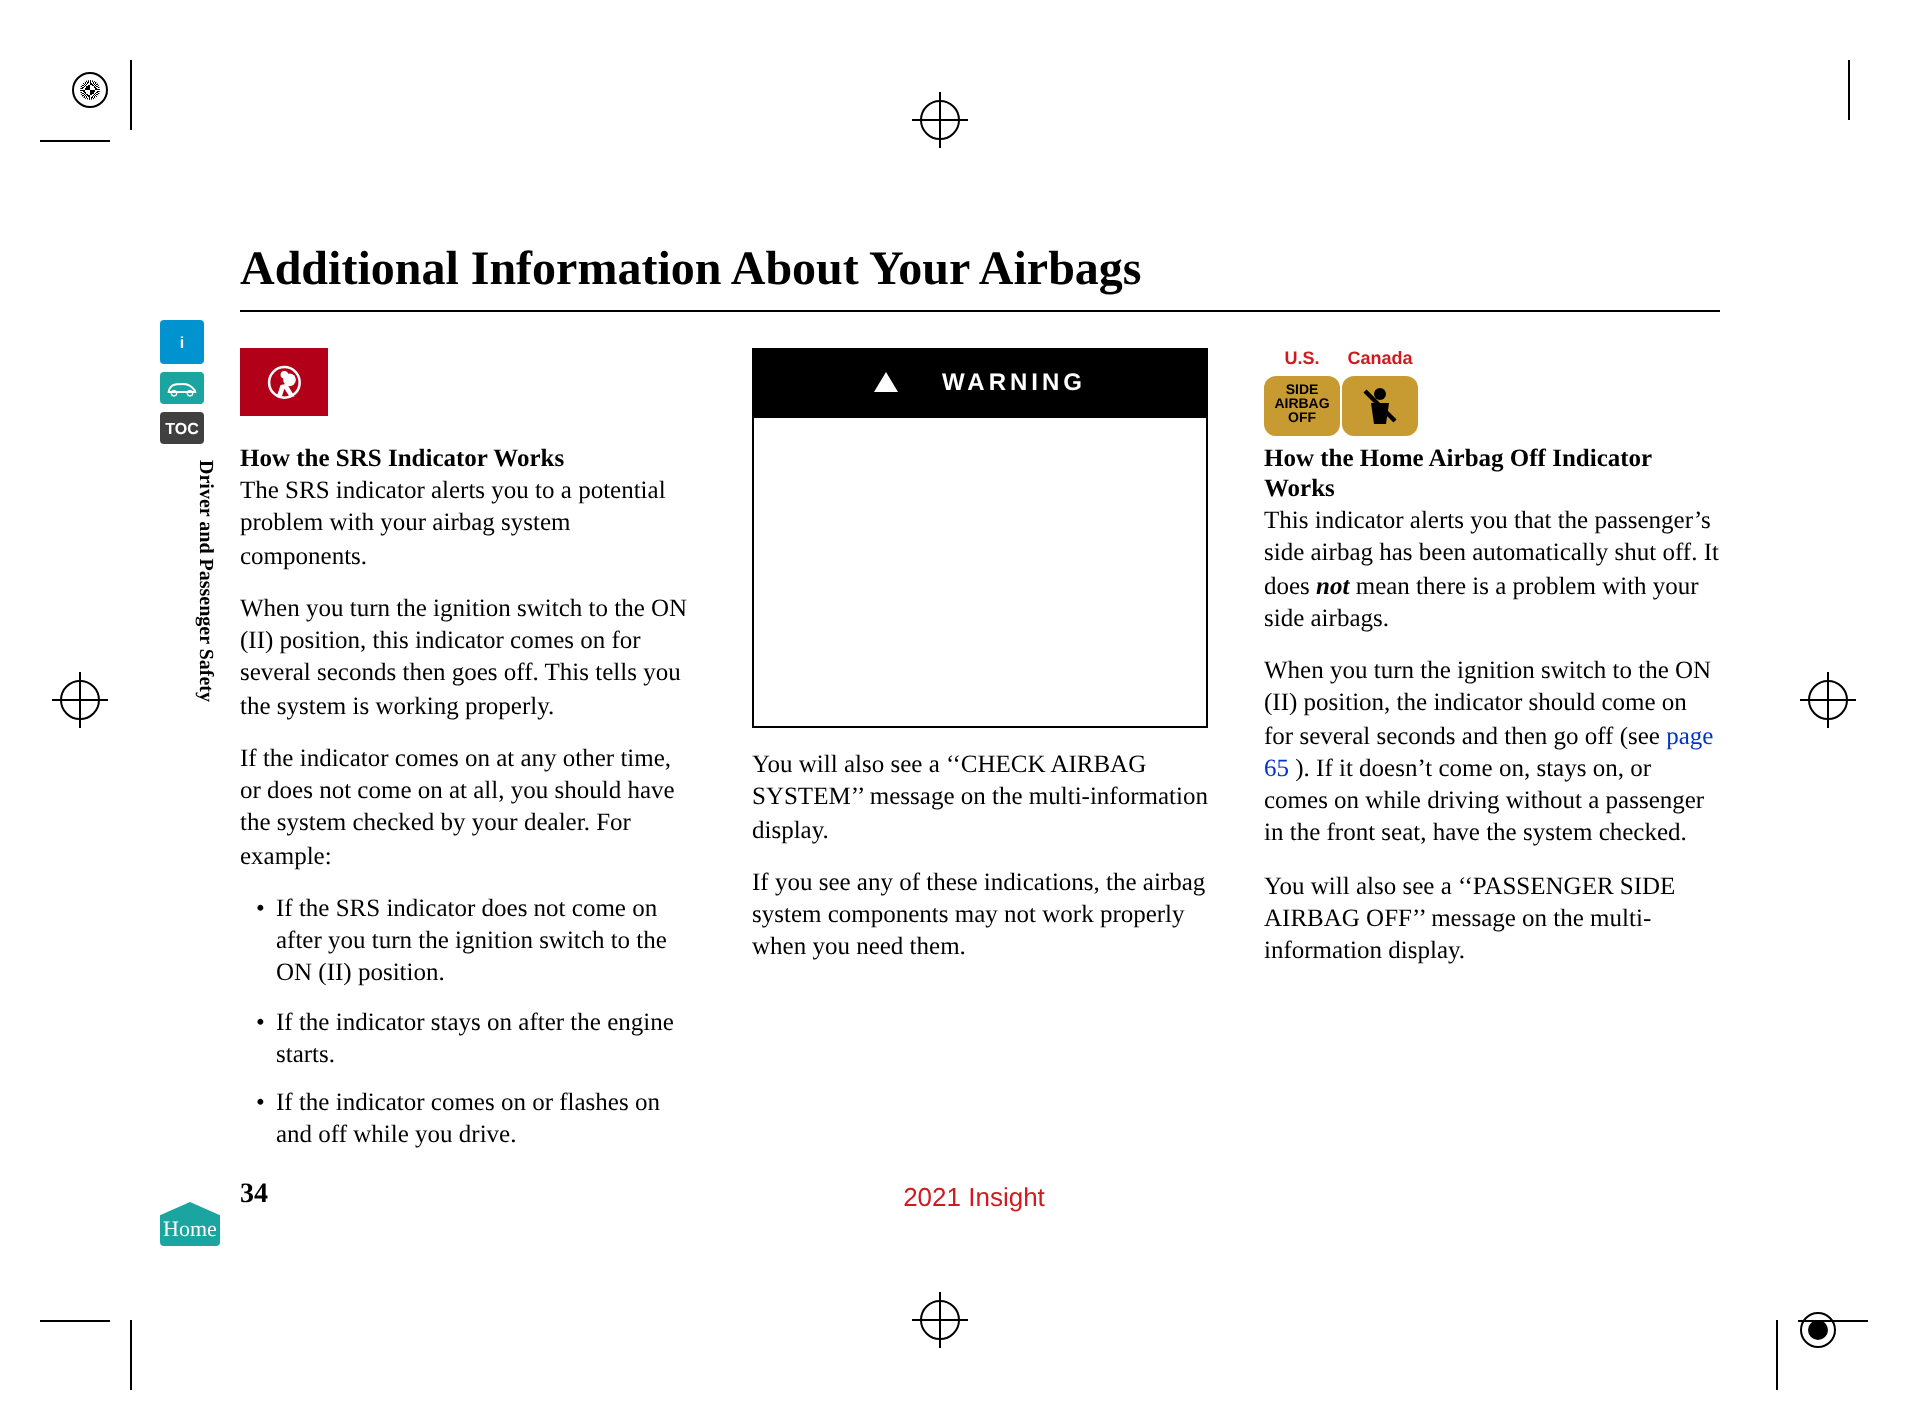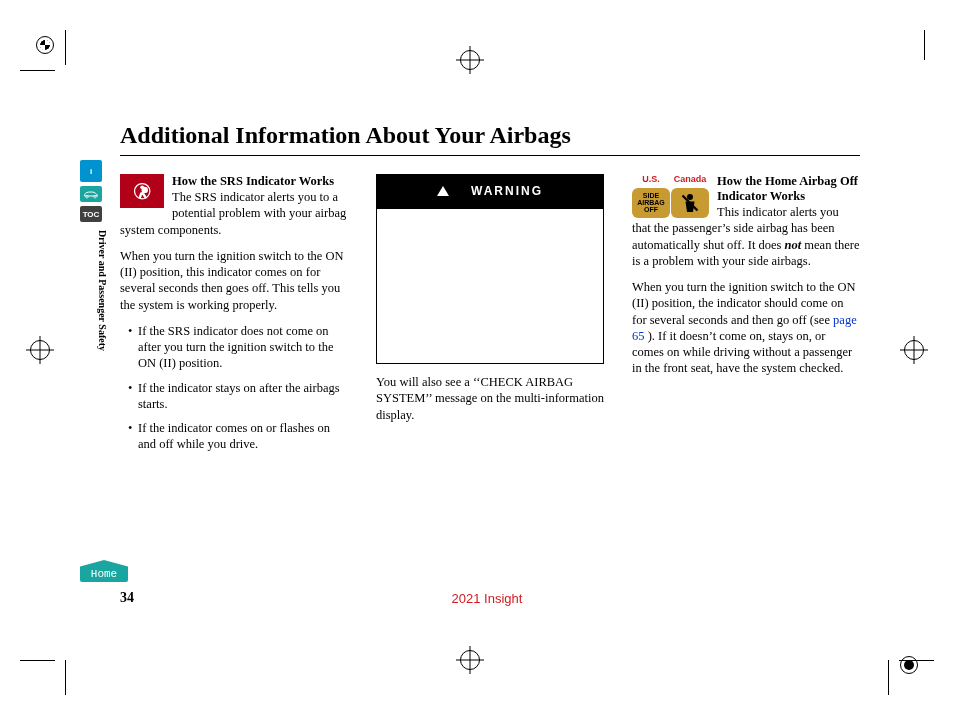--- a/index.html
+++ b/index.html
@@ -67,20 +67,21 @@
     width: 44px; height: 34px;
     background: #b20018;
     margin: 0 8px 2px 0;
     display: flex; align-items: center; justify-content: center;
   }
   .srs-badge svg { width: 60%; height: 60%; }
   .subhead {
     font-weight: bold;
     font-size: 12.5px;
     line-height: 1.2;
+    margin-top: 48px;
   }
   .bullets { list-style: none; padding-left: 8px; }
   .bullets li { position: relative; padding-left: 10px; margin-bottom: 8px; }
   .bullets li::before { content: '•'; position: absolute; left: 0; }
   .warning-box {
     border: 1px solid #000;
     width: 100%;
     height: 190px;
     margin-bottom: 10px;
   }
@@ -180,30 +181,30 @@
     transform: rotate(90deg);
     transform-origin: left top;
     font-family: Georgia, serif;
     font-weight: bold;
     font-size: 10px;
     white-space: nowrap;
   }
   .home-badge {
     position: absolute;
     left: 80px;
-    top: 560px;
-    width: 48px; height: 22px;
+    top: 601px;
+    width: 30px; height: 22px;
     background: #1ba5a1;
     border-radius: 2px 2px 2px 2px;
     clip-path: polygon(0 30%, 50% 0, 100% 30%, 100% 100%, 0 100%);
     display: flex;
     align-items: flex-end;
     justify-content: center;
     color: #fff;
-    font-family: Liberation Mono, monospace;
+    font-family: Liberation Serif, serif;
     font-size: 11px;
     padding-bottom: 2px;
   }
   em.not { font-style: italic; font-weight: bold; }
 </style>
 </head>
 <body>
 
 <div class="radial" style="left:36px; top:36px;"></div>
 <div class="crop-mark" style="left:30px; top:70px;">
@@ -254,35 +255,37 @@
         <svg viewBox="0 0 32 32">
             <circle cx="16" cy="16" r="12" fill="none" stroke="#fff" stroke-width="2"></circle>
             <circle cx="16" cy="10" r="3" fill="#fff"></circle>
             <circle cx="20" cy="14" r="5" fill="#fff"></circle>
             <path d="M13 18 l-3 9 h4 l2-6 l4 6 h4 l-6-10" fill="#fff"></path>
           </svg>
       </div>
       <div class="subhead">How the SRS Indicator Works</div>
       <p>The SRS indicator alerts you to a potential problem with your airbag system components.</p>
       <p>When you turn the ignition switch to the ON (II) position, this indicator comes on for several seconds then goes off. This tells you the system is working properly.</p>
+      <p>If the indicator comes on at any other time, or does not come on at all, you should have the system checked by your dealer. For example:</p>
       <ul class="bullets">
         <li>If the SRS indicator does not come on after you turn the ignition switch to the ON (II) position.</li>
-        <li>If the indicator stays on after the airbags starts.</li>
+        <li>If the indicator stays on after the engine starts.</li>
         <li>If the indicator comes on or flashes on and off while you drive.</li>
       </ul>
     </div>
 
     <div class="col">
       <div class="warning-box">
         <div class="warning-head">
           <div class="warning-triangle"></div>
           <span>WARNING</span>
         </div>
       </div>
       <p>You will also see a ‘‘CHECK AIRBAG SYSTEM’’ message on the multi-information display.</p>
+      <p>If you see any of these indications, the airbag system components may not work properly when you need them.</p>
     </div>
 
     <div class="col">
       <div class="side-badges">
         <div class="badge badge-us">
           <span class="badge-label">U.S.</span>
           <div class="badge-box">
               <span style="white-space:pre;">SIDE
 AIRBAG
 OFF</span>
@@ -299,20 +302,21 @@
           </div>
         </div>
       </div>
       <div class="subhead">How the Home Airbag Off Indicator Works</div>
       <p>
         <span>This indicator alerts you that the passenger’s side airbag has been automatically shut off. It does </span><em class="not">not</em><span> mean there is a problem with your side airbags.</span>
       </p>
       <p>
         <span>When you turn the ignition switch to the ON (II) position, the indicator should come on for several seconds and then go off (see </span><span class="page-link">page 65</span><span> ). If it doesn’t come on, stays on, or comes on while driving without a passenger in the front seat, have the system checked.</span>
       </p>
+      <p>You will also see a ‘‘PASSENGER SIDE AIRBAG OFF’’ message on the multi-information display.</p>
     </div>
 
   </div>
 </div>
 
 <div class="footer">
   <span class="page-num">34</span>
   <span class="model">2021 Insight</span>
 </div>
 

